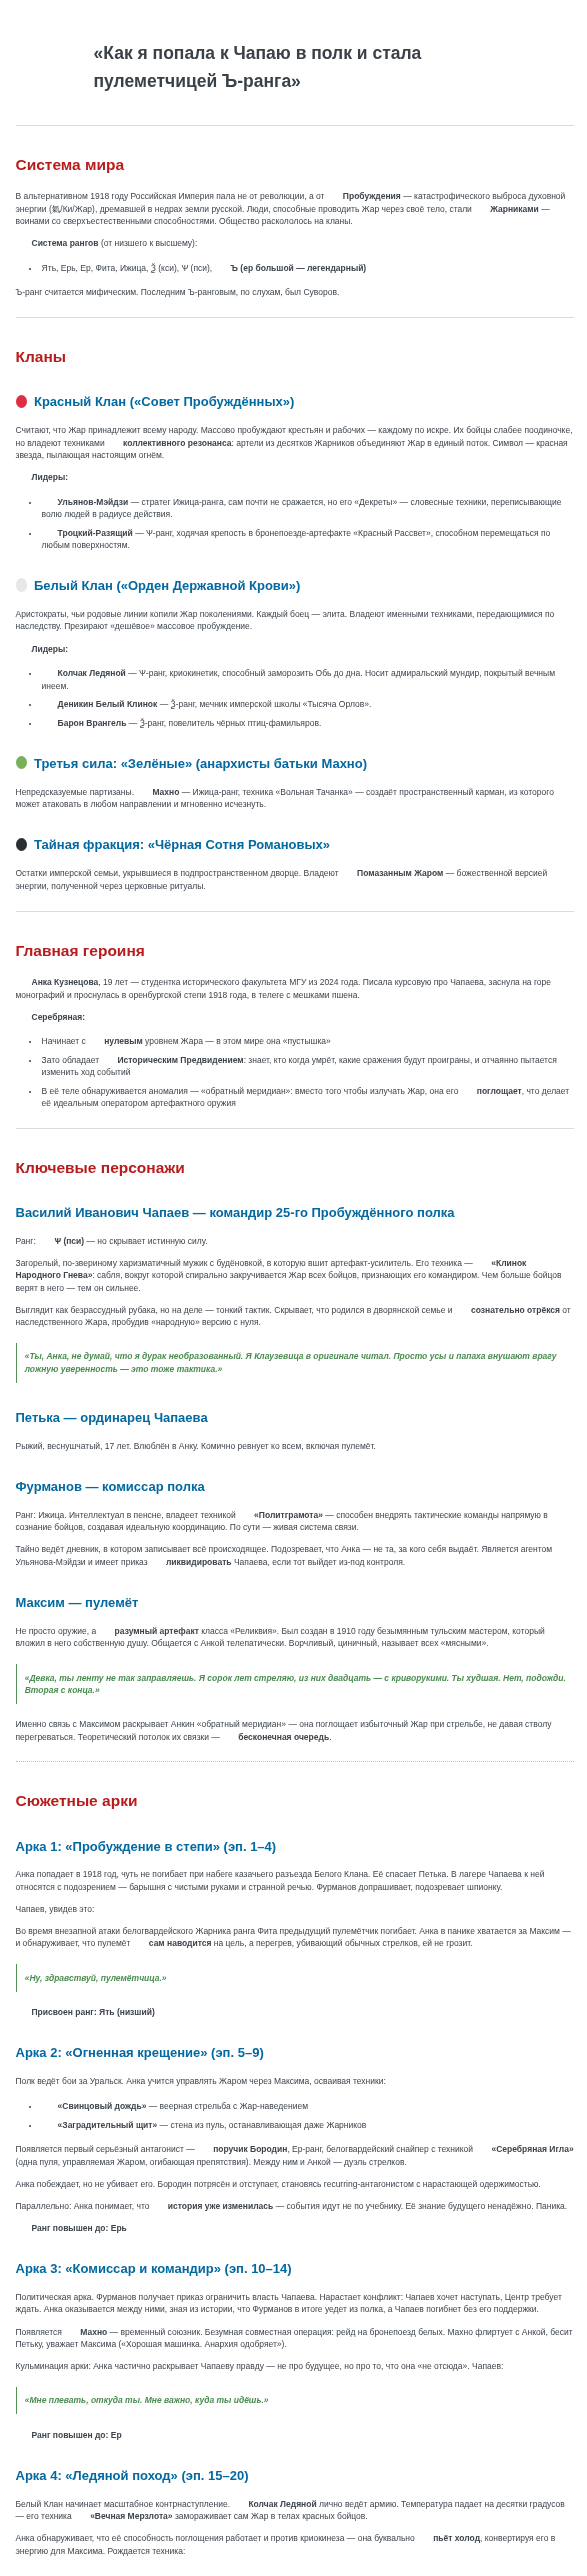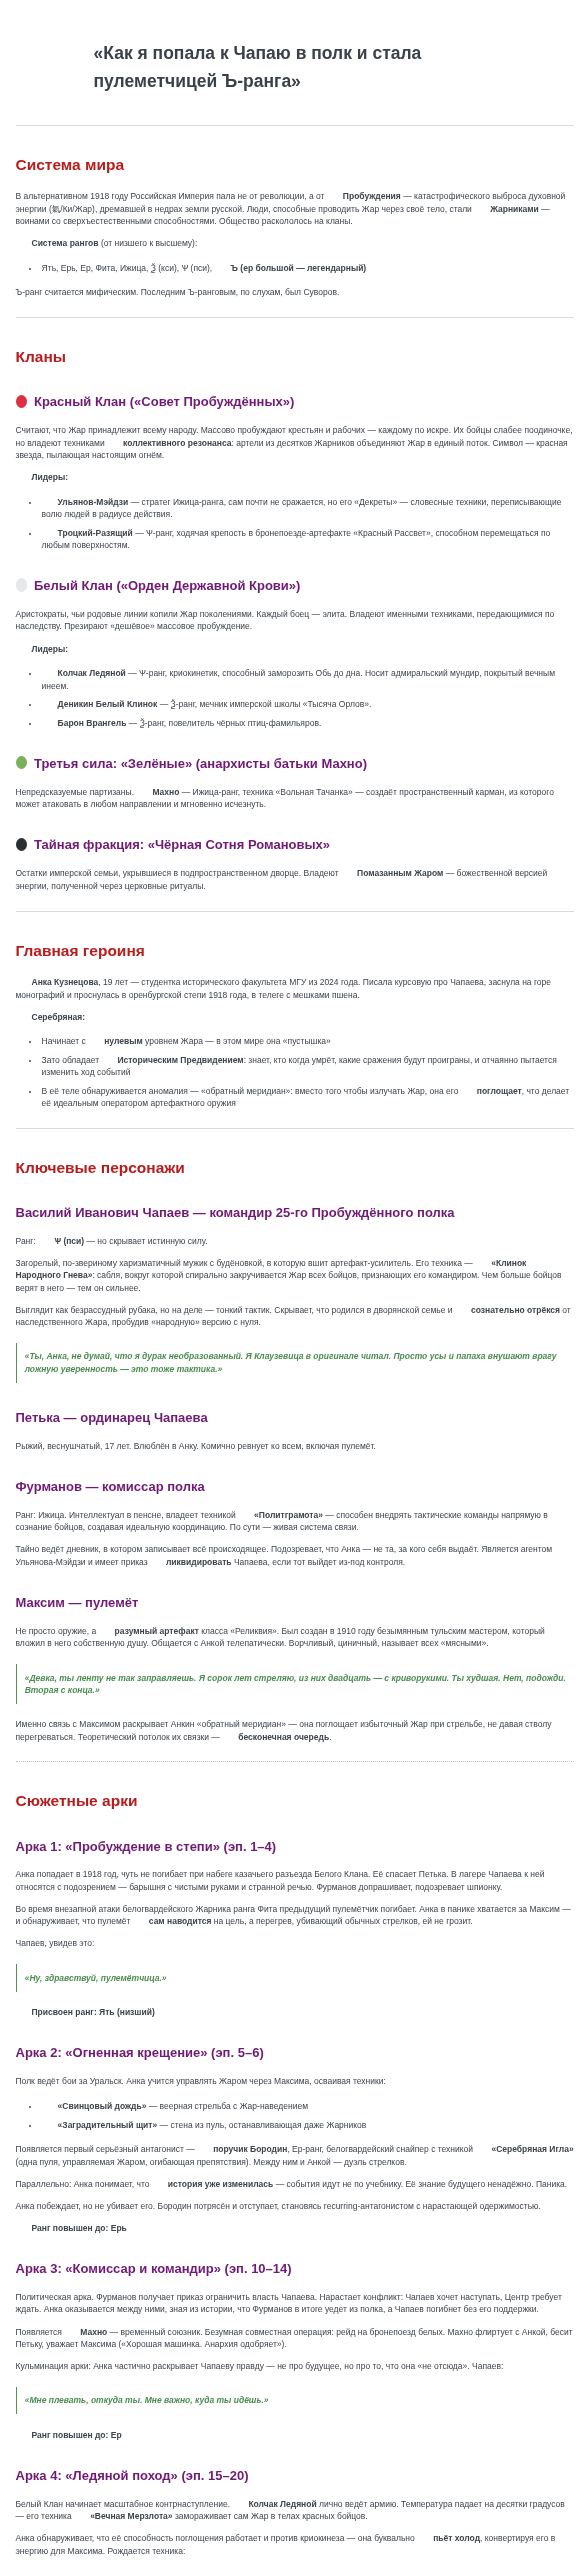--- a/index.html
+++ b/index.html
@@ -10,21 +10,21 @@
     line-height:1.45;
   }
   main{width:587px;margin:0 auto;box-sizing:border-box;padding:39px 13.4px 14.4px 15.5px;}
   .doc-title{
     font-size:17.5px;line-height:1.62;font-weight:700;text-align:left;
     max-width:402px;margin:0 auto 29px auto;color:#3a4149;
   }
   hr{border:none;border-top:0.5px solid #dbdbdb;margin:18.5px 0;}
   hr.dotted{border-top:0.5px dotted #bfbfbf;}
   h2.sec{font-size:15.5px;line-height:1.3;font-weight:700;margin:29px 0 15.5px;color:#b91c1c;}
-  h3.sub{font-size:13px;line-height:1.35;font-weight:700;margin:26px 0 13.4px;color:#701a75;}
+  h3.sub{font-size:13px;line-height:1.35;font-weight:700;margin:26px 0 13.4px;color:#0369a1;}
   p{margin:9.8px 0;}
   ul{margin:12.4px 0;padding-left:24px;}
   li{margin:6.2px 0;padding-left:2.1px;}
   li::marker{font-size:6.2px;color:#3d444c;}
   blockquote{
     margin:14.4px 0;border-left:1.5px solid #509355;
     padding:1px 1px 1px 8.2px;color:#4b8c50;font-style:italic;
   }
   blockquote p{margin:6.7px 0;font-weight:bold;}
   strong{font-weight:700;padding-left:16px;}
@@ -91,35 +91,35 @@
       <h3 class="sub">Максим — пулемёт</h3>
       <p>Не просто оружие, а <strong>разумный артефакт</strong> класса «Реликвия». Был создан в 1910 году безымянным тульским мастером, который вложил в него собственную душу. Общается с Анкой телепатически. Ворчливый, циничный, называет всех «мясными».</p>
       <blockquote>
         <p>«Девка, ты ленту не так заправляешь. Я сорок лет стреляю, из них двадцать — с криворукими. Ты худшая. Нет, подожди. Вторая с конца.»</p>
       </blockquote>
       <p>Именно связь с Максимом раскрывает Анкин «обратный меридиан» — она поглощает избыточный Жар при стрельбе, не давая стволу перегреваться. Теоретический потолок их связки — <strong>бесконечная очередь</strong>.</p>
       <hr class="dotted">
       <h2 class="sec">Сюжетные арки</h2>
       <h3 class="sub">Арка 1: «Пробуждение в степи» (эп. 1–4)</h3>
       <p>Анка попадает в 1918 год, чуть не погибает при набеге казачьего разъезда Белого Клана. Её спасает Петька. В лагере Чапаева к ней относятся с подозрением — барышня с чистыми руками и странной речью. Фурманов допрашивает, подозревает шпионку.</p>
+      <p>Чапаев, увидев это:</p>
       <p>Во время внезапной атаки белогвардейского Жарника ранга Фита предыдущий пулемётчик погибает. Анка в панике хватается за Максим — и обнаруживает, что пулемёт <strong>сам наводится</strong> на цель, а перегрев, убивающий обычных стрелков, ей не грозит.</p>
-      <p>Чапаев, увидев это:</p>
       <blockquote>
         <p>«Ну, здравствуй, пулемётчица.»</p>
       </blockquote>
       <p><strong>Присвоен ранг: Ять (низший)</strong></p>
-      <h3 class="sub">Арка 2: «Огненная крещение» (эп. 5–6)</h3>
+      <h3 class="sub">Арка 2: «Огненная крещение» (эп. 5–9)</h3>
       <p>Полк ведёт бои за Уральск. Анка учится управлять Жаром через Максима, осваивая техники:</p>
       <ul>
         <li><strong>«Свинцовый дождь»</strong> — веерная стрельба с Жар-наведением</li>
         <li><strong>«Заградительный щит»</strong> — стена из пуль, останавливающая даже Жарников</li>
       </ul>
       <p>Появляется первый серьёзный антагонист — <strong>поручик Бородин</strong>, Ер-ранг, белогвардейский снайпер с техникой <strong>«Серебряная Игла»</strong> (одна пуля, управляемая Жаром, огибающая препятствия). Между ним и Анкой — дуэль стрелков.</p>
+      <p>Анка побеждает, но не убивает его. Бородин потрясён и отступает, становясь recurring-антагонистом с нарастающей одержимостью.</p>
       <p>Параллельно: Анка понимает, что <strong>история уже изменилась</strong> — события идут не по учебнику. Её знание будущего ненадёжно. Паника.</p>
-      <p>Анка побеждает, но не убивает его. Бородин потрясён и отступает, становясь recurring-антагонистом с нарастающей одержимостью.</p>
       <p><strong>Ранг повышен до: Ерь</strong></p>
       <h3 class="sub">Арка 3: «Комиссар и командир» (эп. 10–14)</h3>
       <p>Политическая арка. Фурманов получает приказ ограничить власть Чапаева. Нарастает конфликт: Чапаев хочет наступать, Центр требует ждать. Анка оказывается между ними, зная из истории, что Фурманов в итоге уедет из полка, а Чапаев погибнет без его поддержки.</p>
       <p>Появляется <strong>Махно</strong> — временный союзник. Безумная совместная операция: рейд на бронепоезд белых. Махно флиртует с Анкой, бесит Петьку, уважает Максима («Хорошая машинка. Анархия одобряет»).</p>
       <p>Кульминация арки: Анка частично раскрывает Чапаеву правду — не про будущее, но про то, что она «не отсюда». Чапаев:</p>
       <blockquote>
         <p>«Мне плевать, откуда ты. Мне важно, куда ты идёшь.»</p>
       </blockquote>
       <p><strong>Ранг повышен до: Ер</strong></p>
       <h3 class="sub">Арка 4: «Ледяной поход» (эп. 15–20)</h3>

